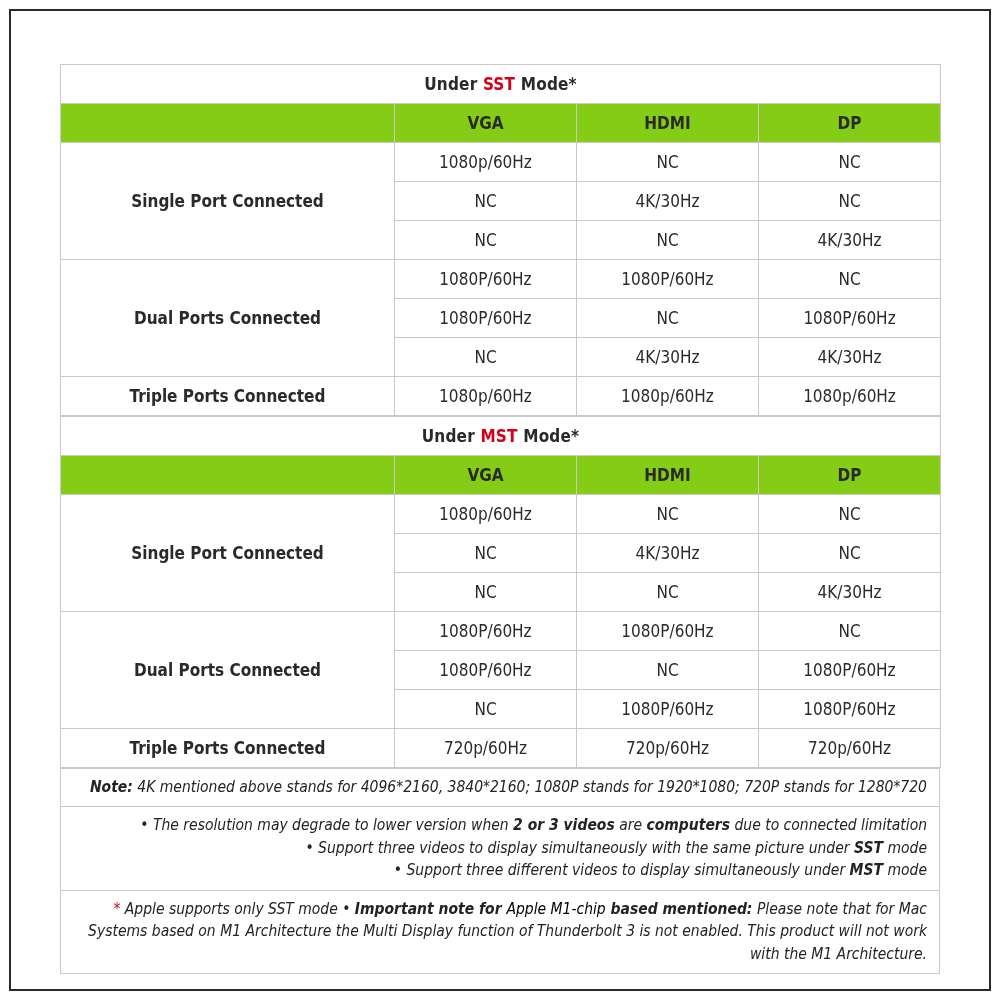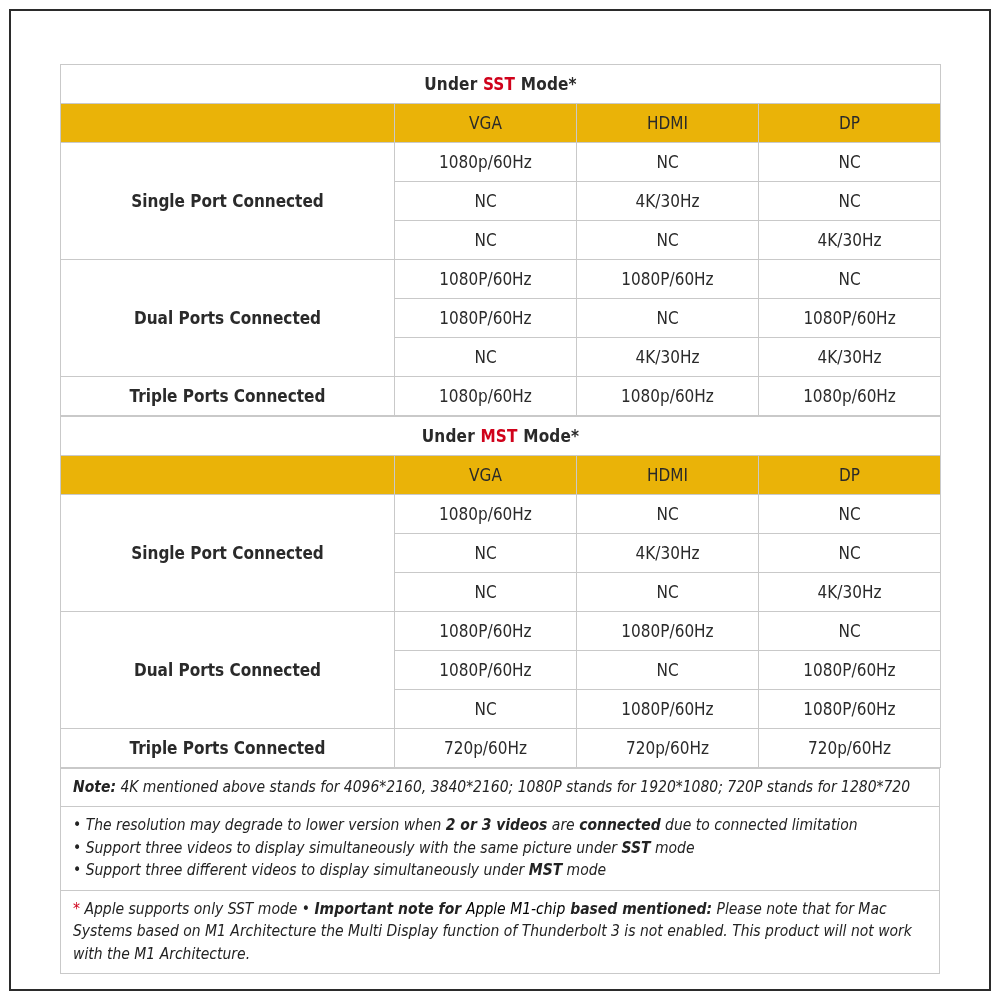--- a/index.html
+++ b/index.html
@@ -56,42 +56,43 @@
     font-size: 20px;
     font-weight: bold;
     color: #1a1a1a;
     height: 41px;
     letter-spacing: .2px;
   }
   td.mode-title .accent {
     color: #d0021b;
   }
   td.colhead {
-    background: #eab308;
-    font-weight: normal;
+    background: #84cc16;
+    font-weight: bold;
     font-size: 19px;
     color: #1a1a1a;
     height: 37px;
   }
   td.rowlabel {
     font-weight: bold;
     font-size: 19px;
     color: #1a1a1a;
   }
   td.cell {
     font-size: 17px;
   }
   .col-label { width: 334px; }
   .col-v { width: 182px; }
 
   .notes {
     width: 880px;
     border-collapse: collapse;
     table-layout: fixed;
     margin-top: 0;
+    text-align: right;
   }
   .notes td {
     border: 1px solid #c9c9c9;
     border-top: none;
     font-style: italic;
     font-size: 15.5px;
     padding: 7px 12px 8px 12px;
     line-height: 1.45;
     color: #232323;
   }
@@ -231,21 +232,21 @@
     </tbody>
       </table>
 
     <table class="notes">
       <tbody>
           <tr>
         <td class="first"><b>Note:</b><span> 4K mentioned above stands for 4096*2160, 3840*2160; 1080P stands for 1920*1080; 720P stands for 1280*720</span></td>
       </tr>
       <tr>
         <td>
-          <span class="bullet-line"><span>• The resolution may degrade to lower version when </span><b>2 or 3 videos</b><span> are </span><b>connected</b><span> due to connected limitation</span></span>
+          <span class="bullet-line"><span>• The resolution may degrade to lower version when </span><b>2 or 3 videos</b><span> are </span><b>computers</b><span> due to connected limitation</span></span>
           <span class="bullet-line"><span>• Support three videos to display simultaneously with the same picture under </span><b>SST</b><span> mode</span></span>
           <span class="bullet-line"><span>• Support three different videos to display simultaneously under </span><b>MST</b><span> mode</span></span>
         </td>
       </tr>
       <tr>
         <td><span class="note-red-plain">*</span><span> Apple supports only SST mode • </span><b>Important note for </b><span class="note-red">Apple M1-chip</span><b> based mentioned:</b><span> Please note that for Mac Systems based on M1 Architecture the Multi Display function of Thunderbolt 3 is not enabled. This product will not work with the M1 Architecture.</span></td>
       </tr>
     </tbody>
       </table>
 

